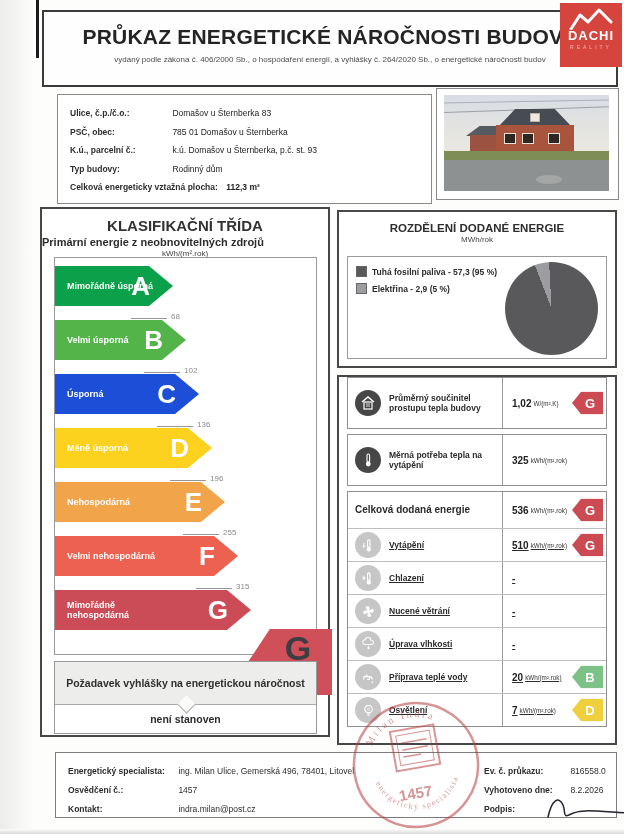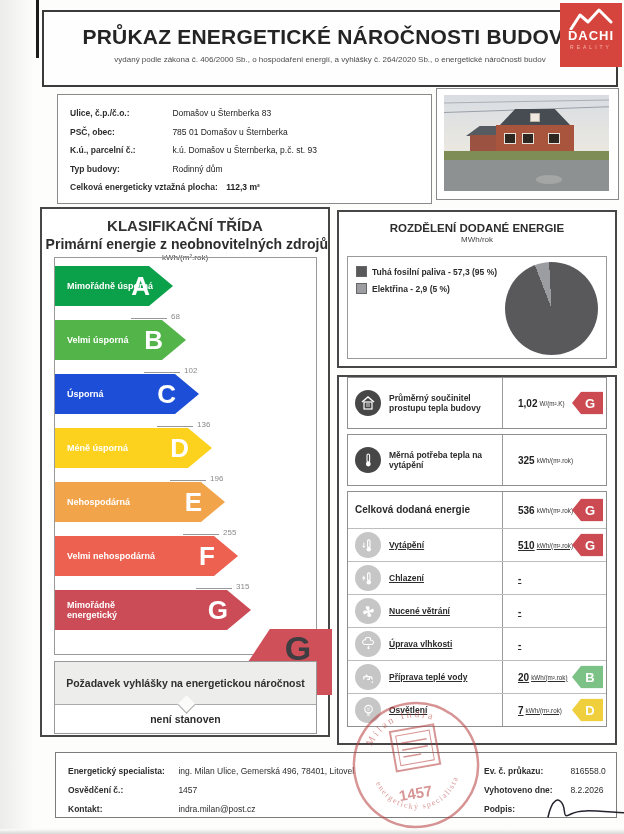--- a/index.html
+++ b/index.html
@@ -37,21 +37,21 @@
   .ph-house{position:absolute;left:52px;top:30px;width:78px;height:27px;background:#a9553e;}
   .ph-roof{position:absolute;left:46px;top:14px;width:90px;height:17px;background:#474c53;clip-path:polygon(10% 100%,28% 0,72% 0,90% 100%,100% 100%,0 100%);}
   .ph-annex{position:absolute;left:26px;top:40px;width:26px;height:17px;background:#9c5240;}
   .ph-annex-roof{position:absolute;left:22px;top:31px;width:34px;height:10px;background:#565b62;clip-path:polygon(0 100%,40% 0,100% 0,100% 100%);}
   .ph-win{position:absolute;top:38px;width:10px;height:9px;background:#2e2620;border:1px solid #e8e2d8;}
   .ph-attic{position:absolute;left:86px;top:18px;width:8px;height:7px;background:#efe9df;border:1px solid #b9b3a8;}
 
   
   .class-panel{position:absolute;left:40px;top:207px;width:290px;height:530px;border:2px solid #474747;background:#fff;box-sizing:border-box;}
   .class-title{margin-top:8px;text-align:center;font-weight:bold;font-size:15px;color:#333;}
-  .class-sub{text-align:right;font-weight:bold;font-size:14px;margin-top:2px;}
+  .class-sub{text-align:left;font-weight:bold;font-size:11px;margin-top:2px;}
   .class-unit{text-align:center;font-size:8px;color:#444;margin-top:1px;}
   .arrows-box{position:absolute;left:12px;top:48px;width:263px;height:398px;border:1px solid #9a9a9a;box-sizing:border-box;padding-top:8px;}
   .class-row{position:relative;height:44px;margin-bottom:10px;}
   .class-arrow{position:absolute;left:0;top:0;height:40px;clip-path:polygon(0 0,calc(100% - 24px) 0,100% 50%,calc(100% - 24px) 100%,0 100%);display:flex;align-items:center;}
   .arrow-label{color:#fff;font-weight:bold;font-size:9px;line-height:10.5px;padding-left:12px;width:95px;}
   .arrow-letter{position:absolute;right:23px;top:50%;transform:translateY(-50%);color:#fff;font-weight:bold;font-size:26px;}
   .wA{width:118px;background:#0ba04a;}
   .wB{width:131px;background:#53b44a;}
   .wC{width:144px;background:#1d4ed8;}
   .wD{width:157px;background:#fdd21f;}
@@ -84,21 +84,21 @@
   .ind-title{margin-top:9px;margin-bottom:11px;text-align:center;font-weight:bold;font-size:12px;color:#2b2b2b;}
   .ind-box{margin:0 8px 5px 8px;border:1px solid #8f8f8f;background:#fff;}
   .ind-row{position:relative;display:flex;align-items:stretch;}
   .ind-row + .ind-row{border-top:1px solid #bdbdbd;}
   .ind-left{flex:1;display:flex;align-items:center;padding-left:7px;}
   .ind-icon{flex:0 0 auto;width:26px;height:26px;border-radius:50%;display:flex;align-items:center;justify-content:center;margin-right:8px;}
   .icon-dark{background:#474747;}
   .icon-light{background:#c6c6c6;}
   .ind-label{font-weight:bold;font-size:8.5px;line-height:10.5px;color:#2b2b2b;padding-right:4px;}
   .ind-label.big{font-size:10px;}
-  .ind-right{flex:0 0 104px;border-left:1px solid #9a9a9a;display:flex;align-items:center;position:relative;padding-left:15px;box-sizing:border-box;}
+  .ind-right{flex:0 0 104px;border-left:1px solid #9a9a9a;display:flex;align-items:center;position:relative;padding-left:9px;box-sizing:border-box;}
   .ind-value{font-weight:bold;font-size:10px;color:#222;}
   .ind-unit{font-size:6.3px;color:#333;margin-left:2px;}
   .badge{position:absolute;right:3px;top:50%;transform:translateY(-50%);width:31px;height:23px;clip-path:polygon(0 50%,30% 0,100% 0,100% 100%,30% 100%);display:flex;align-items:center;justify-content:center;padding-left:5px;box-sizing:border-box;color:#fff;font-weight:bold;font-size:13px;}
   .badge-G{background:#cc4b52;}
   .badge-B{background:#7cc286;}
   .badge-D{background:#f0cf3d;}
   .h50{height:50px;}
   .h36{height:36px;}
   .h32{height:32px;text-decoration:underline;}
 
@@ -217,21 +217,21 @@
       </div>
       <div class="class-row">
         <div class="class-arrow wF">
           <div class="arrow-label">Velmi nehospodárná</div>
           <div class="arrow-letter">F</div>
         </div>
         <div class="threshold tF"><span class="tick"></span><span>315</span></div>
       </div>
       <div class="class-row">
         <div class="class-arrow wG">
-          <div class="arrow-label">Mimořádně energetický</div>
+          <div class="arrow-label">Mimořádně nehospodárná</div>
           <div class="arrow-letter">G</div>
         </div>
       </div>
       <div class="big-arrow">
         <div class="big-arrow-letter">G</div>
         <div class="big-arrow-value">565</div>
       </div>
     </div>
 
     <div class="req-box">

